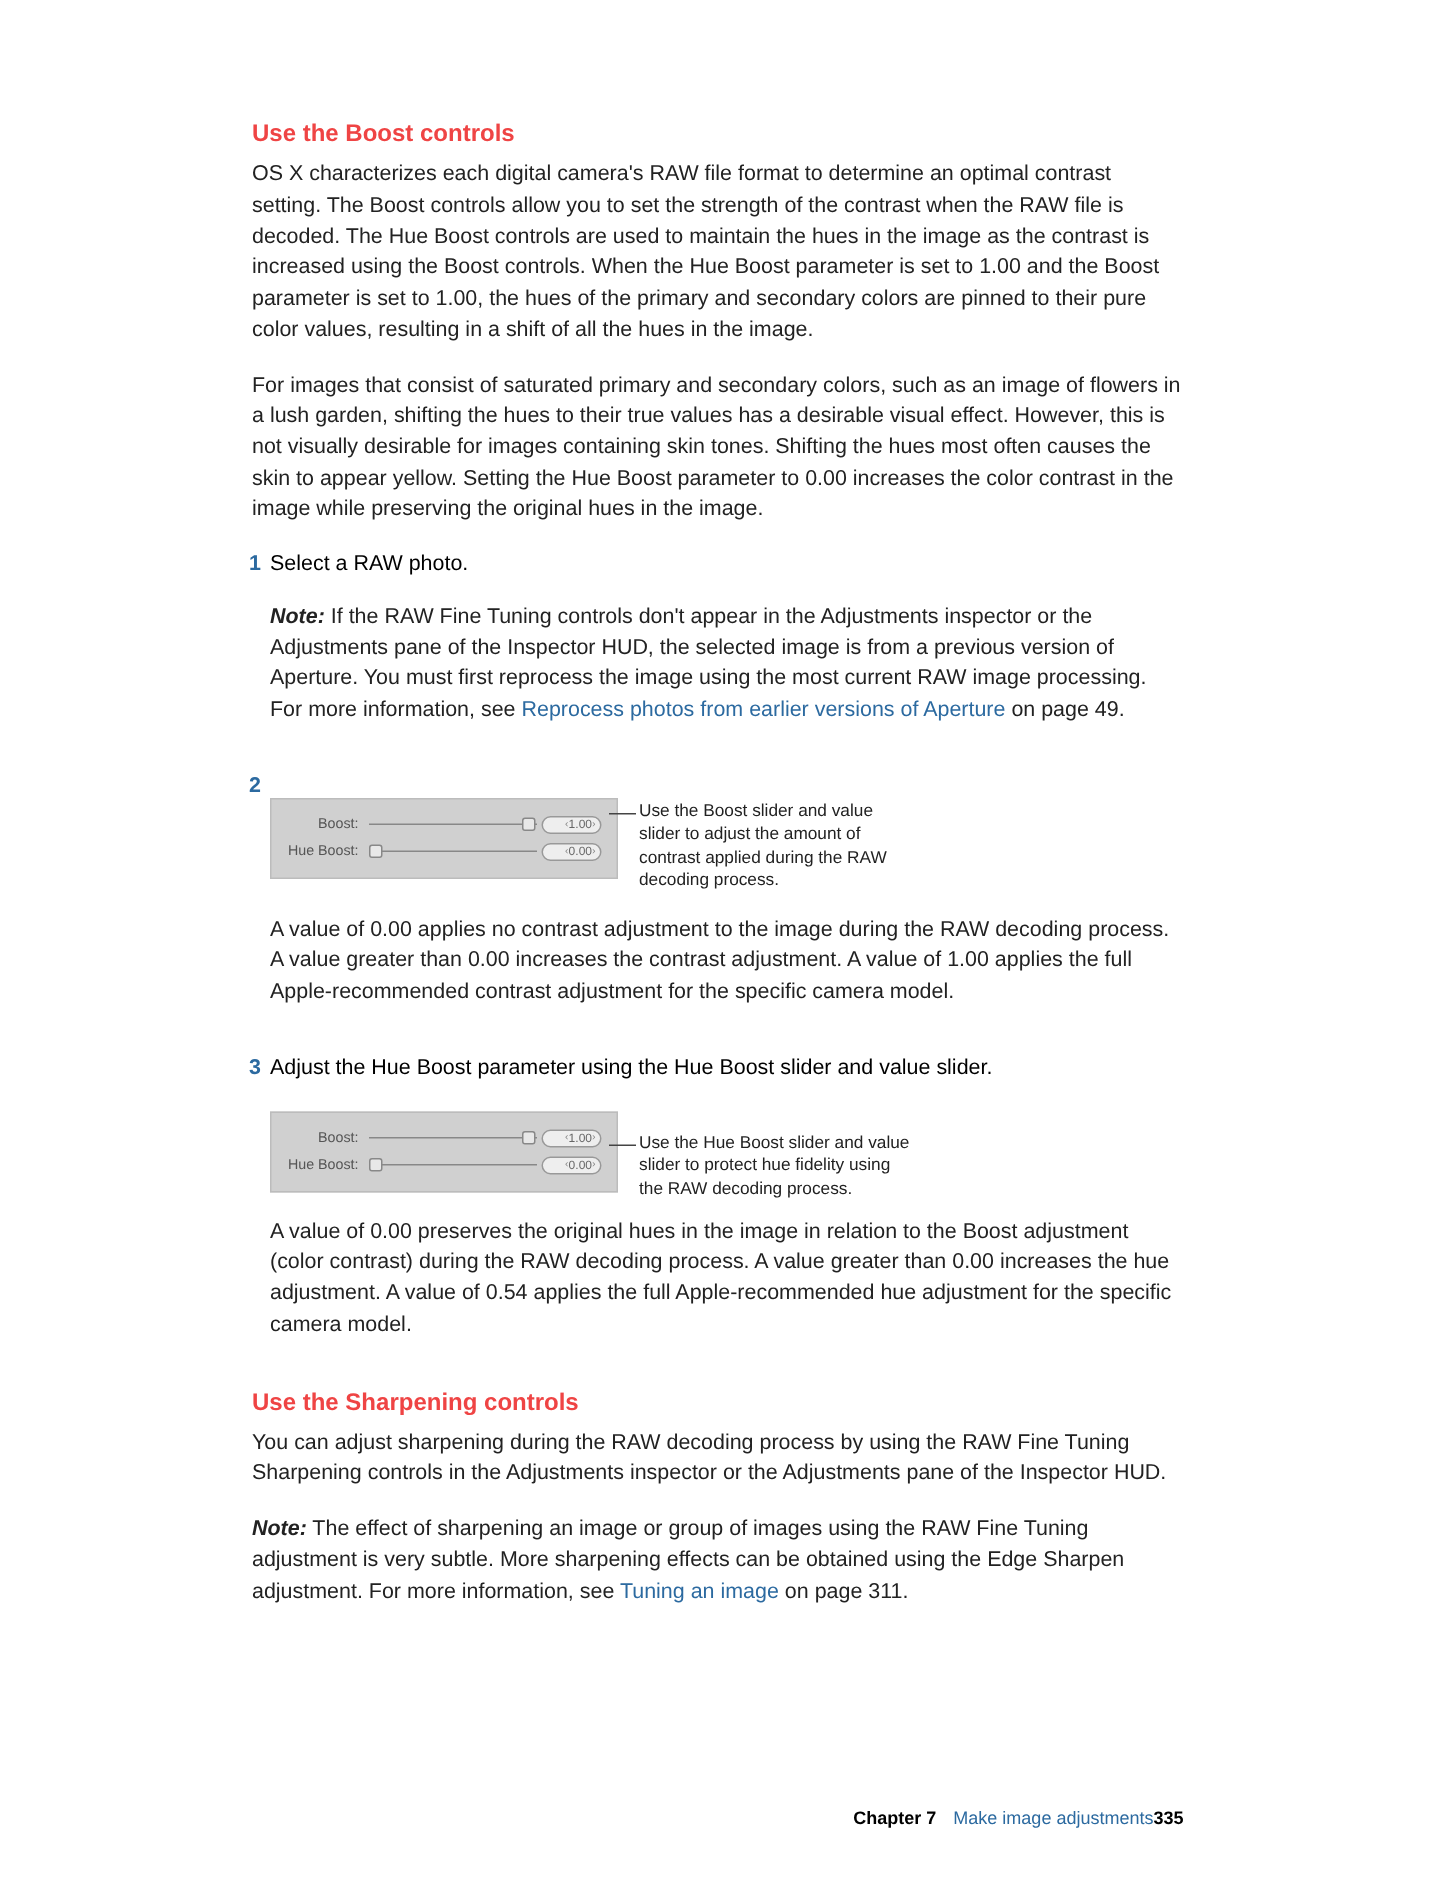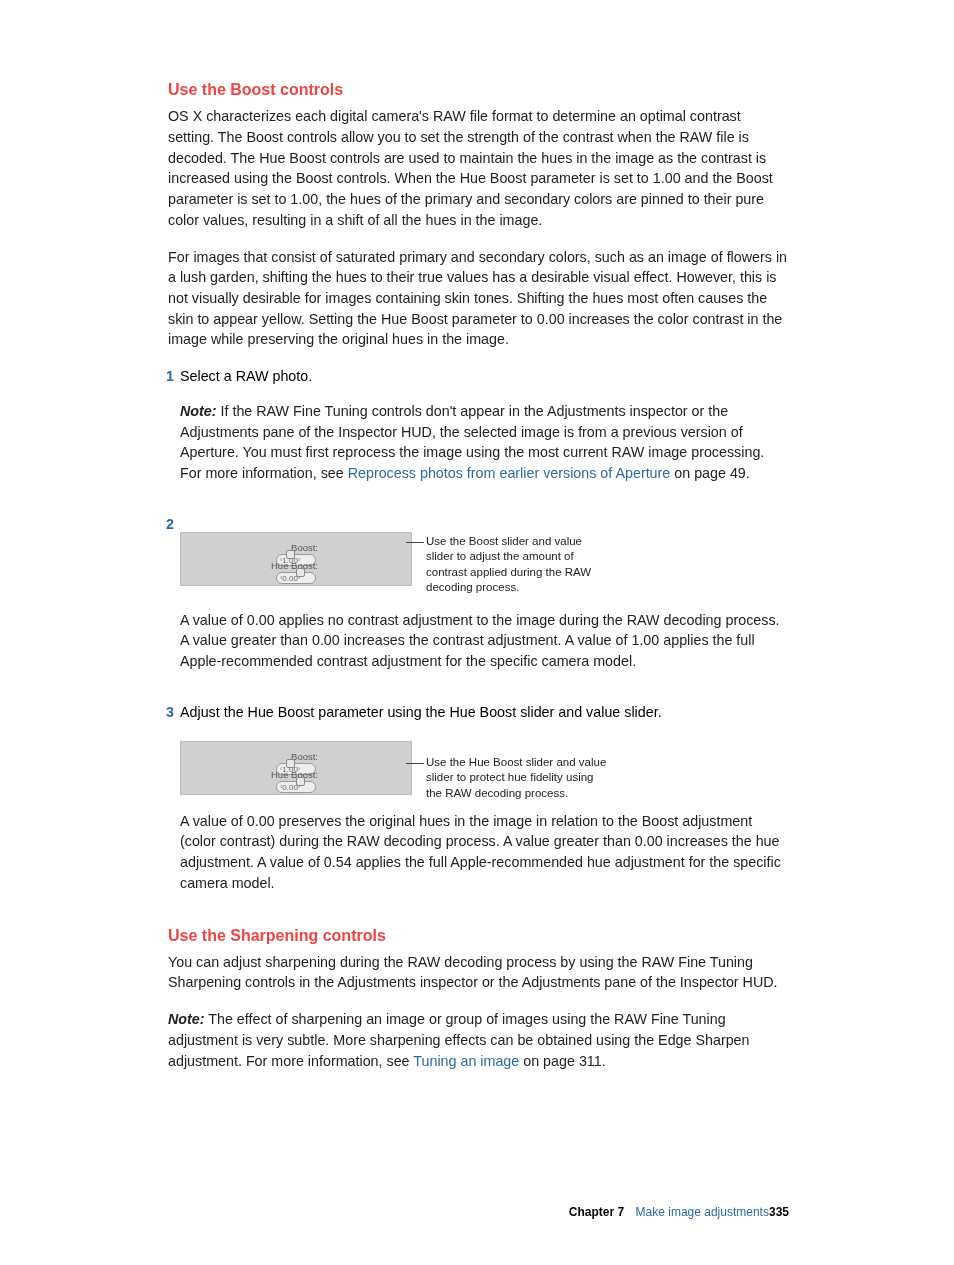--- a/index.html
+++ b/index.html
@@ -58,21 +58,20 @@
     width: 232px;
     padding: 8px 10px 8px 10px;
     position: relative;
     font-size: 10px;
     color: #555;
   }
   .panel-row {
     display: flex;
     align-items: center;
     height: 18px;
-    flex-direction: column;
   }
   .panel-label {
     width: 52px;
     text-align: right;
     padding-right: 4px;
     font-size: 9.5px;
     color: #555;
   }
   .slider-track {
     flex: 1;
@@ -91,21 +90,21 @@
     border-radius: 2px;
   }
   .stepper {
     width: 40px;
     height: 12px;
     border: 1px solid #999;
     border-radius: 6px;
     background: #eee;
     display: flex;
     align-items: center;
-    justify-content: flex-start;
+    justify-content: flex-end;
     padding: 0 3px;
     font-size: 8px;
     color: #666;
   }
   .stepper .val { font-size: 8px; }
   .stepper .arrow { font-size: 7px; color: #888; }
   .callout {
     font-size: 11.5px;
     color: #222;
     line-height: 1.35;

